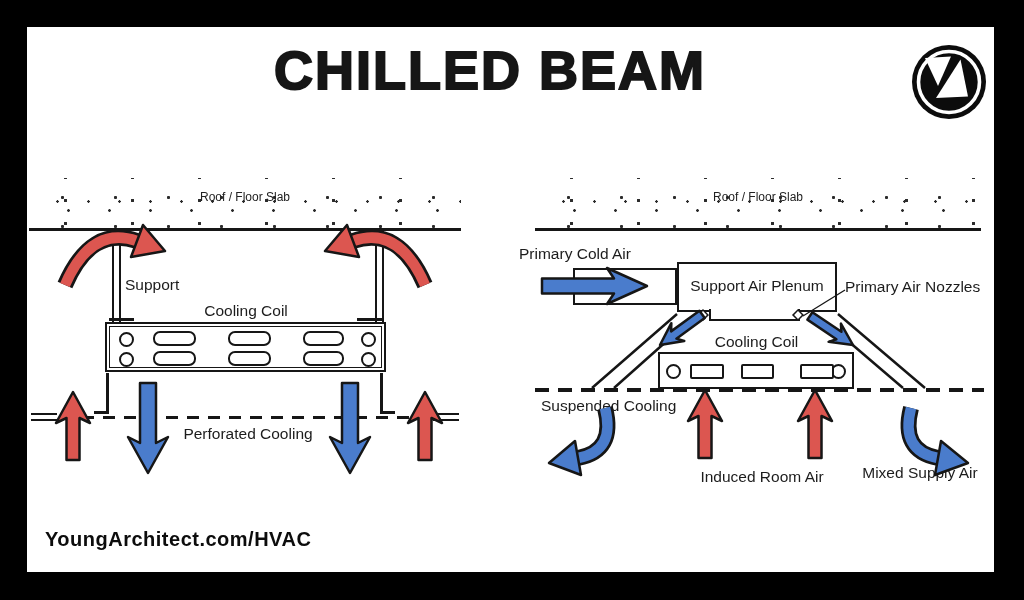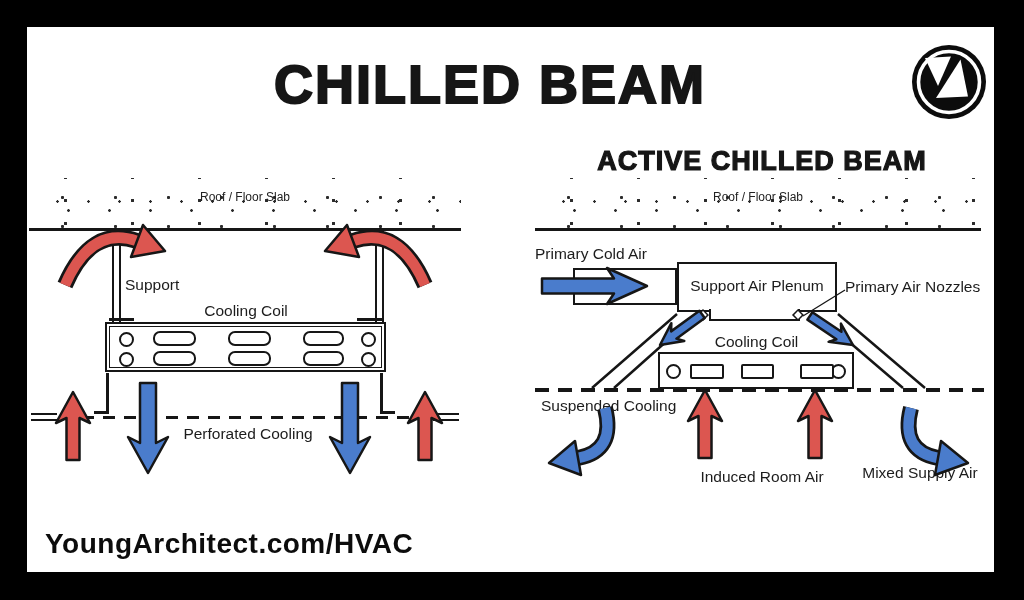--- a/index.html
+++ b/index.html
@@ -16,21 +16,21 @@
     font-family:"Liberation Sans",sans-serif;color:var(--ink);
   }
   #canvas{
     position:absolute;left:27px;top:27px;width:967px;height:545px;
     background:var(--paper);
   }
   .abs{position:absolute;}
   
   .main-title{
     left:113px;top:12px;width:700px;text-align:center;
-    font-size:54px;font-weight:900;letter-spacing:2px;line-height:62px;margin-top:14px;
+    font-size:54px;font-weight:900;letter-spacing:2px;line-height:62px;
     -webkit-text-stroke:2px var(--ink);
   }
   .panel-title{
     width:380px;text-align:center;font-size:27px;font-weight:900;
     letter-spacing:1px;-webkit-text-stroke:1.2px var(--ink);
   }
   
   .slab{
     height:50px;border-bottom:3px solid var(--ink);
     background-image:
@@ -61,21 +61,21 @@
   #overlay{position:absolute;left:0;top:0;pointer-events:none;}
   .f-red{fill:var(--warm-air);stroke:var(--ink);stroke-width:2.5;stroke-linejoin:round;}
   .f-blue{fill:var(--cool-air);stroke:var(--ink);stroke-width:2.5;stroke-linejoin:round;}
   .curve-under{fill:none;stroke:var(--ink);stroke-width:16;}
   .curve-red{fill:none;stroke:var(--warm-air);stroke-width:10.5;}
   .curve-blue{fill:none;stroke:var(--cool-air);stroke-width:10.5;}
   .house{fill:none;stroke:var(--ink);stroke-width:2.5;}
   .thin{stroke:var(--ink);stroke-width:1.3;}
   .nozzle{fill:var(--paper);stroke:var(--ink);stroke-width:1.5;}
   
-  .watermark{left:18px;top:501px;font-size:28px;font-weight:900;letter-spacing:.5px;color:#0c0c0c;}
+  .watermark{left:18px;top:501px;font-size:20px;font-weight:900;letter-spacing:.5px;color:#0c0c0c;}
   .box{border:2.5px solid var(--ink);background:var(--paper);}
 </style>
 </head>
 <body>
 
 <div id="canvas">
 
   <div class="abs main-title">CHILLED BEAM</div>
 
   <svg class="abs" style="left:881px;top:14px" width="82" height="82" viewBox="0 0 82 82">
@@ -117,27 +117,26 @@
   <div class="abs bar" style="left:67px;top:384px;width:13px;height:3px"></div>
   <div class="abs bar" style="left:355px;top:384px;width:13px;height:3px"></div>
 
   <div class="abs bar" style="left:4px;top:386px;width:26px;height:2px"></div>
   <div class="abs bar" style="left:4px;top:392px;width:26px;height:2px"></div>
   <div class="abs dash3" style="left:34px;top:389px;width:370px"></div>
   <div class="abs bar" style="left:406px;top:386px;width:26px;height:2px"></div>
   <div class="abs bar" style="left:406px;top:392px;width:26px;height:2px"></div>
   <div class="abs lbl ctr" style="left:121px;top:398px;width:200px">Perforated Cooling</div>
 
-  <div class="abs panel-title" style="left:545px;top:119px">ACTIVE CHILLED BEAM</div>
 
   <div class="abs slab" style="left:508px;top:151px;width:446px">
     <div class="slab-label">Roof / Floor Slab</div>
   </div>
 
-  <div class="abs lbl" style="left:508px;top:218px">Primary Cold Air</div>
+  <div class="abs lbl" style="left:492px;top:218px">Primary Cold Air</div>
 
   <div class="abs box" style="left:546px;top:241px;width:100px;height:33px"></div>
   <div class="abs box" style="left:650px;top:235px;width:156px;height:46px">
     <div class="lbl ctr" style="position:absolute;left:0;right:0;top:13px">Support Air Plenum</div>
   </div>
   <div class="abs" style="left:682px;top:282px;width:87px;height:10px;background:var(--paper);border-left:2px solid var(--ink);border-right:2px solid var(--ink);border-bottom:2px solid var(--ink);"></div>
   <div class="abs lbl" style="left:818px;top:251px">Primary Air Nozzles</div>
 
   <div class="abs lbl ctr" style="left:631px;top:306px;width:197px">Cooling Coil</div>
   <div class="abs coil" style="left:631px;top:325px;width:192px;height:33px">

